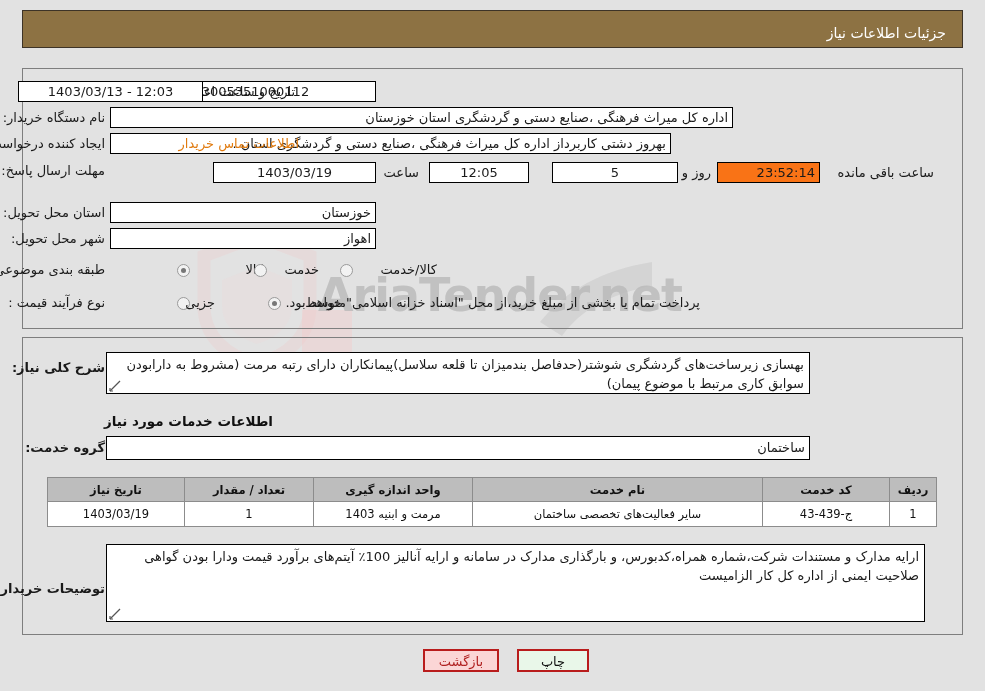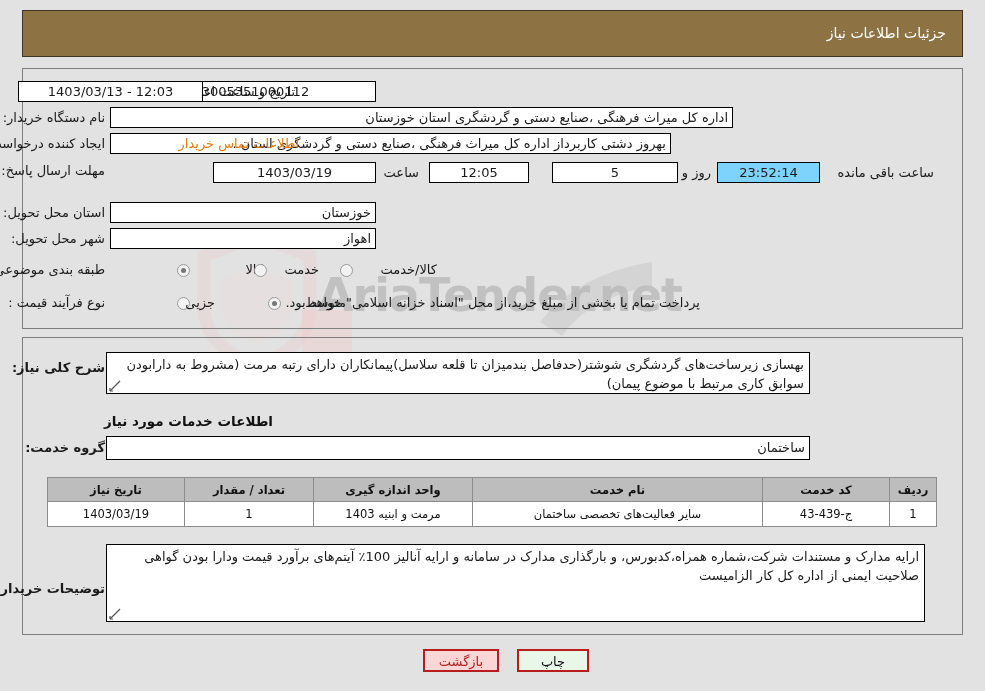--- a/index.html
+++ b/index.html
@@ -51,21 +51,21 @@
     position: absolute;
     left: 290px; top: 310px;
     width: 74px; height: 84px;
     opacity: 0.45;
   }
 
   
   #app-header {
     position: absolute;
     left: 22px; top: 10px;
-    width: 941px; height: 47px;
+    width: 941px; height: 38px;
     background: #8d7243;
     border: 1px solid #3d3327;
     box-sizing: border-box;
     z-index: 10;
   }
   #app-header .title {
     position: absolute;
     right: 16px;
     top: 14px;
     color: #ffffff;
@@ -106,21 +106,21 @@
     font-family: "DejaVu Sans", sans-serif;
     line-height: 19px;
     height: 21px;
     padding: 0 4px;
     white-space: nowrap;
     overflow: hidden;
     z-index: 12;
   }
   .fld.center { text-align: center; }
   .fld.right  { text-align: right; }
-  .fld.cream  { background: #7dd3fc; }
+  .fld.cream  { background: #f97316; text-align: right; }
 
   
   .radio {
     position: absolute;
     width: 13px; height: 13px;
     border-radius: 50%;
     border: 1px solid #9a9a9a;
     background: #f2f2f2;
     box-sizing: border-box;
     z-index: 12;

